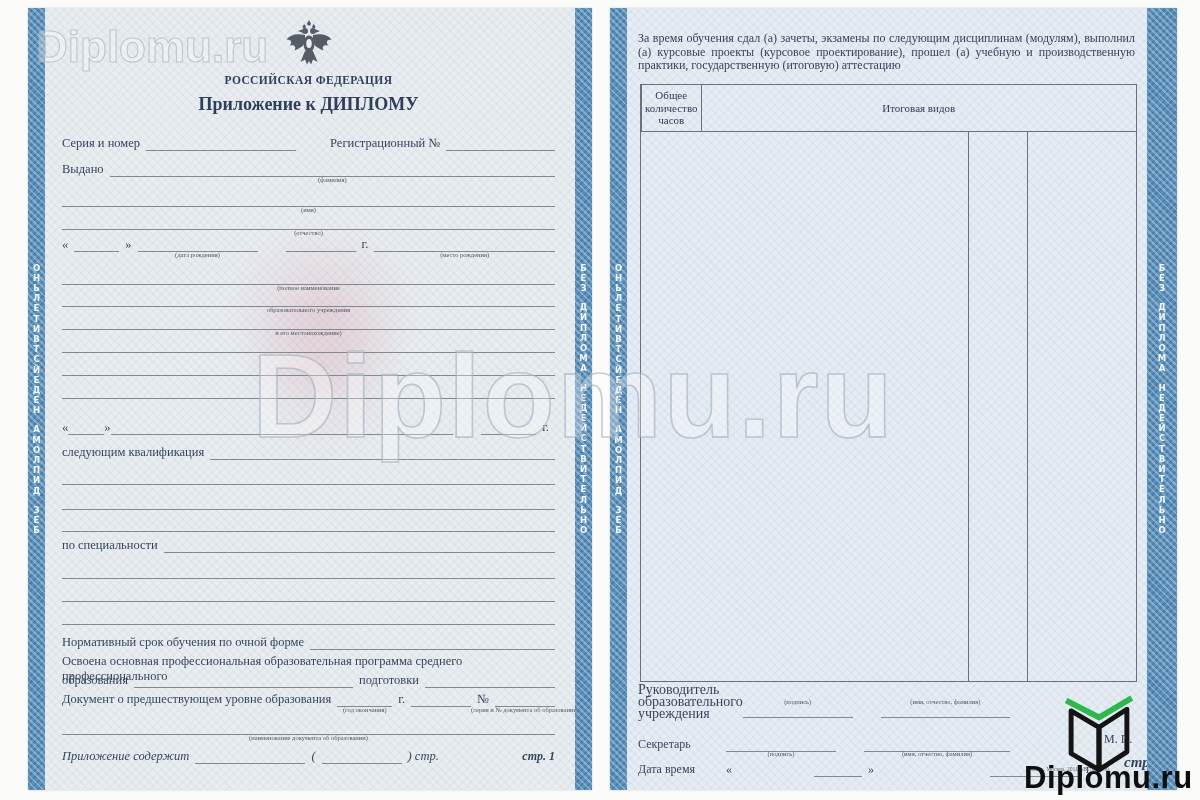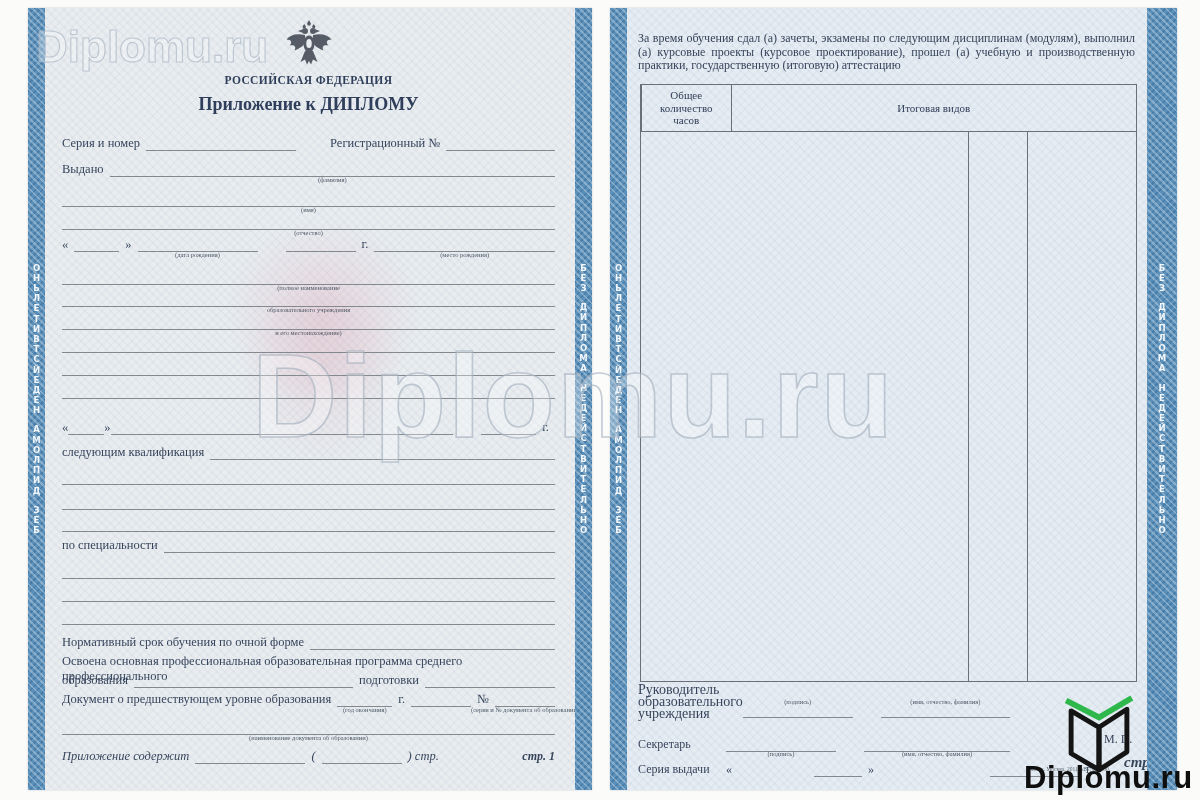--- a/index.html
+++ b/index.html
@@ -89,21 +89,21 @@
   
   .p2-content{position:absolute;left:28px;right:42px;top:0;bottom:0;z-index:2;}
   #intro{position:absolute;top:24px;left:0;right:0;font-size:12px;line-height:13.5px;text-align:justify;color:#36435a;}
   #subject-table{
     position:absolute;top:76px;left:2px;width:495px;height:596px;
     border:1px solid #6a7078;display:flex;flex-direction:column;
   }
   .t-head{display:flex;flex:0 0 46px;border-bottom:1px solid #6a7078;}
   .t-body{display:flex;flex:1 1 auto;}
   .t-c1{flex:0 0 66%;display:flex;align-items:center;justify-content:center;text-align:center;padding:2px 8px;box-sizing:border-box;}
-  .t-c2{flex:0 0 12%;border-left:1px solid #6a7078;display:flex;align-items:center;justify-content:center;text-align:center;padding:2px 18px;box-sizing:border-box;}
+  .t-c2{flex:0 0 12%;border-left:1px solid #6a7078;display:flex;align-items:center;justify-content:center;text-align:center;padding:2px 3px;box-sizing:border-box;}
   .t-c3{flex:1 1 auto;border-left:1px solid #6a7078;display:flex;align-items:center;justify-content:center;text-align:center;padding:2px 4px;box-sizing:border-box;}
   .t-head .t-c1,.t-head .t-c2,.t-head .t-c3{font-size:11px;line-height:12.5px;color:#33405a;}
   .f-row{position:absolute;display:flex;align-items:flex-end;font-size:12px;}
   .f-row .field .cap{font-size:6.5px;}
   #f-head{top:676px;left:0;width:372px;height:34px;}
   .multi-lbl{flex:0 0 88px;font-size:14px;line-height:12px;align-self:flex-start;}
   #f-secretary{top:728px;left:0;width:372px;height:16px;}
   #f-secretary .lbl{flex:0 0 88px;}
   #f-date{top:754px;left:0;width:440px;height:15px;}
   #f-date .lbl{flex:0 0 88px;}
@@ -501,21 +501,21 @@
           <span class="cap">(подпись)</span>
         </span>
       <span class="gap28"></span>
       <span class="field">
           <span class="line"></span>
           <span class="cap">(имя, отчество, фамилия)</span>
         </span>
     </div>
 
     <div class="f-row" id="f-date">
-      <span class="lbl">Серия выдачи</span>
+      <span class="lbl">Дата время</span>
       <span class="lbl">«</span>
       <span class="field fw48">
           <span class="line"></span>
         </span>
       <span class="lbl mid">»</span>
       <span class="field">
           <span class="line"></span>
         </span>
       <span class="gap28"></span>
       <span class="field fw90">

